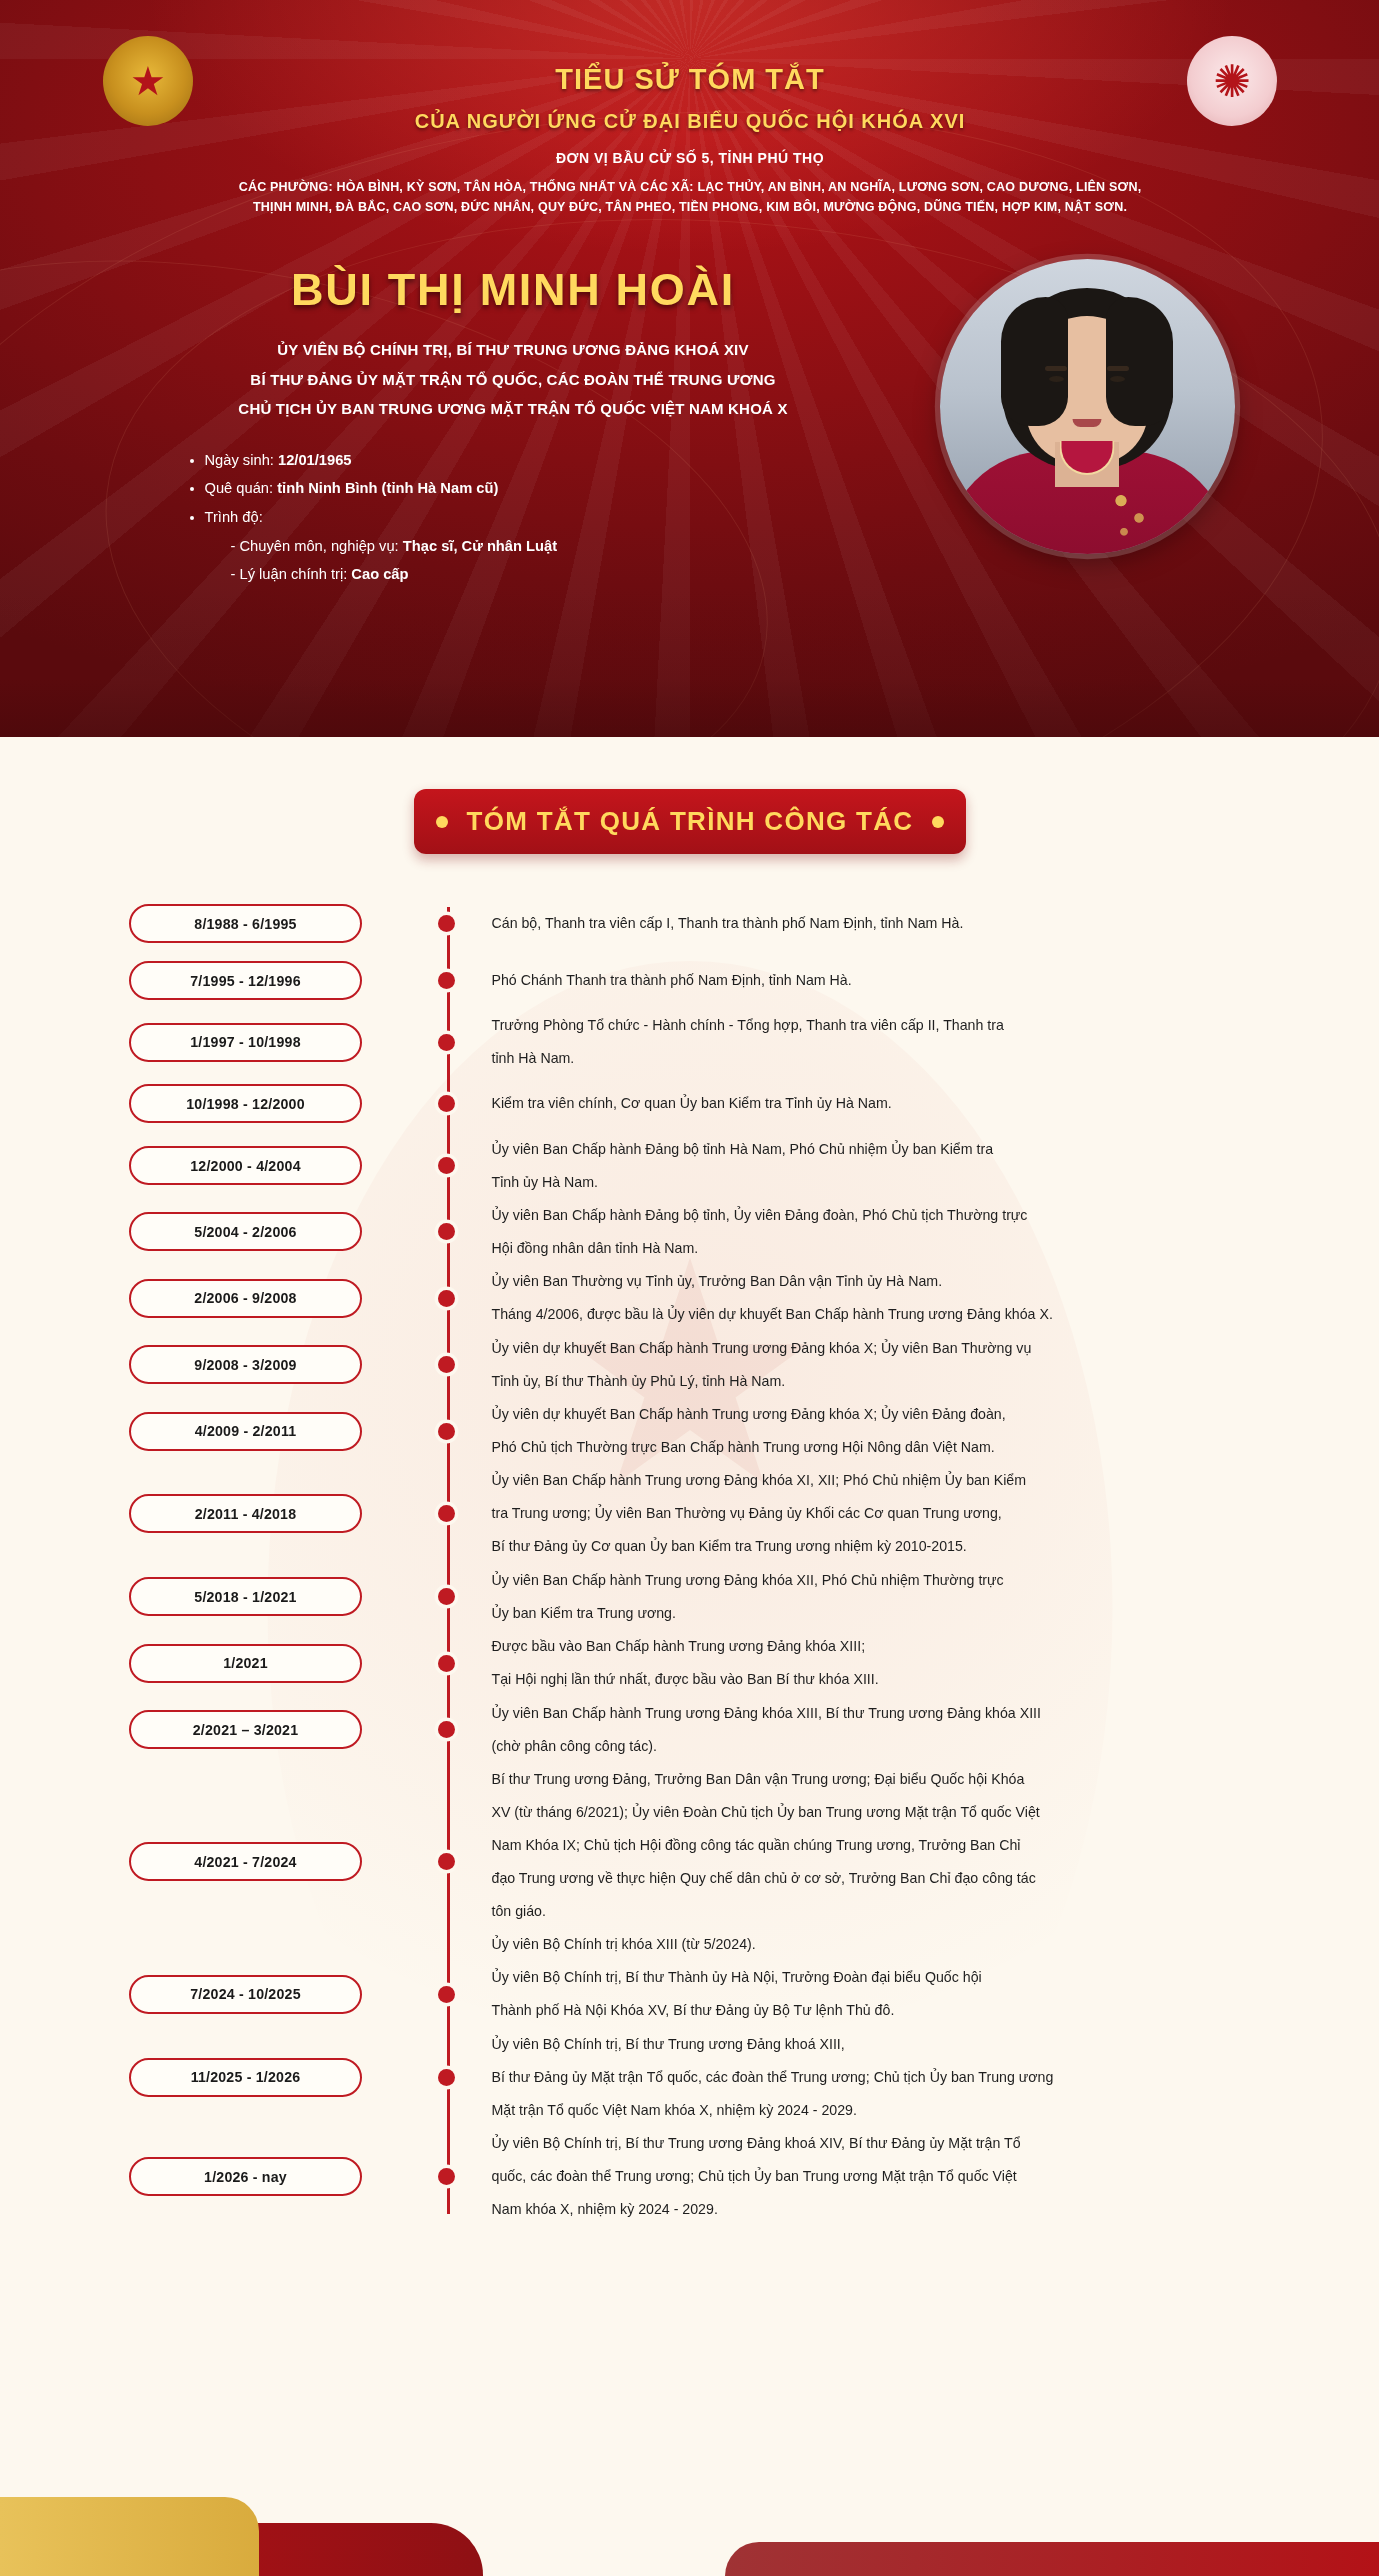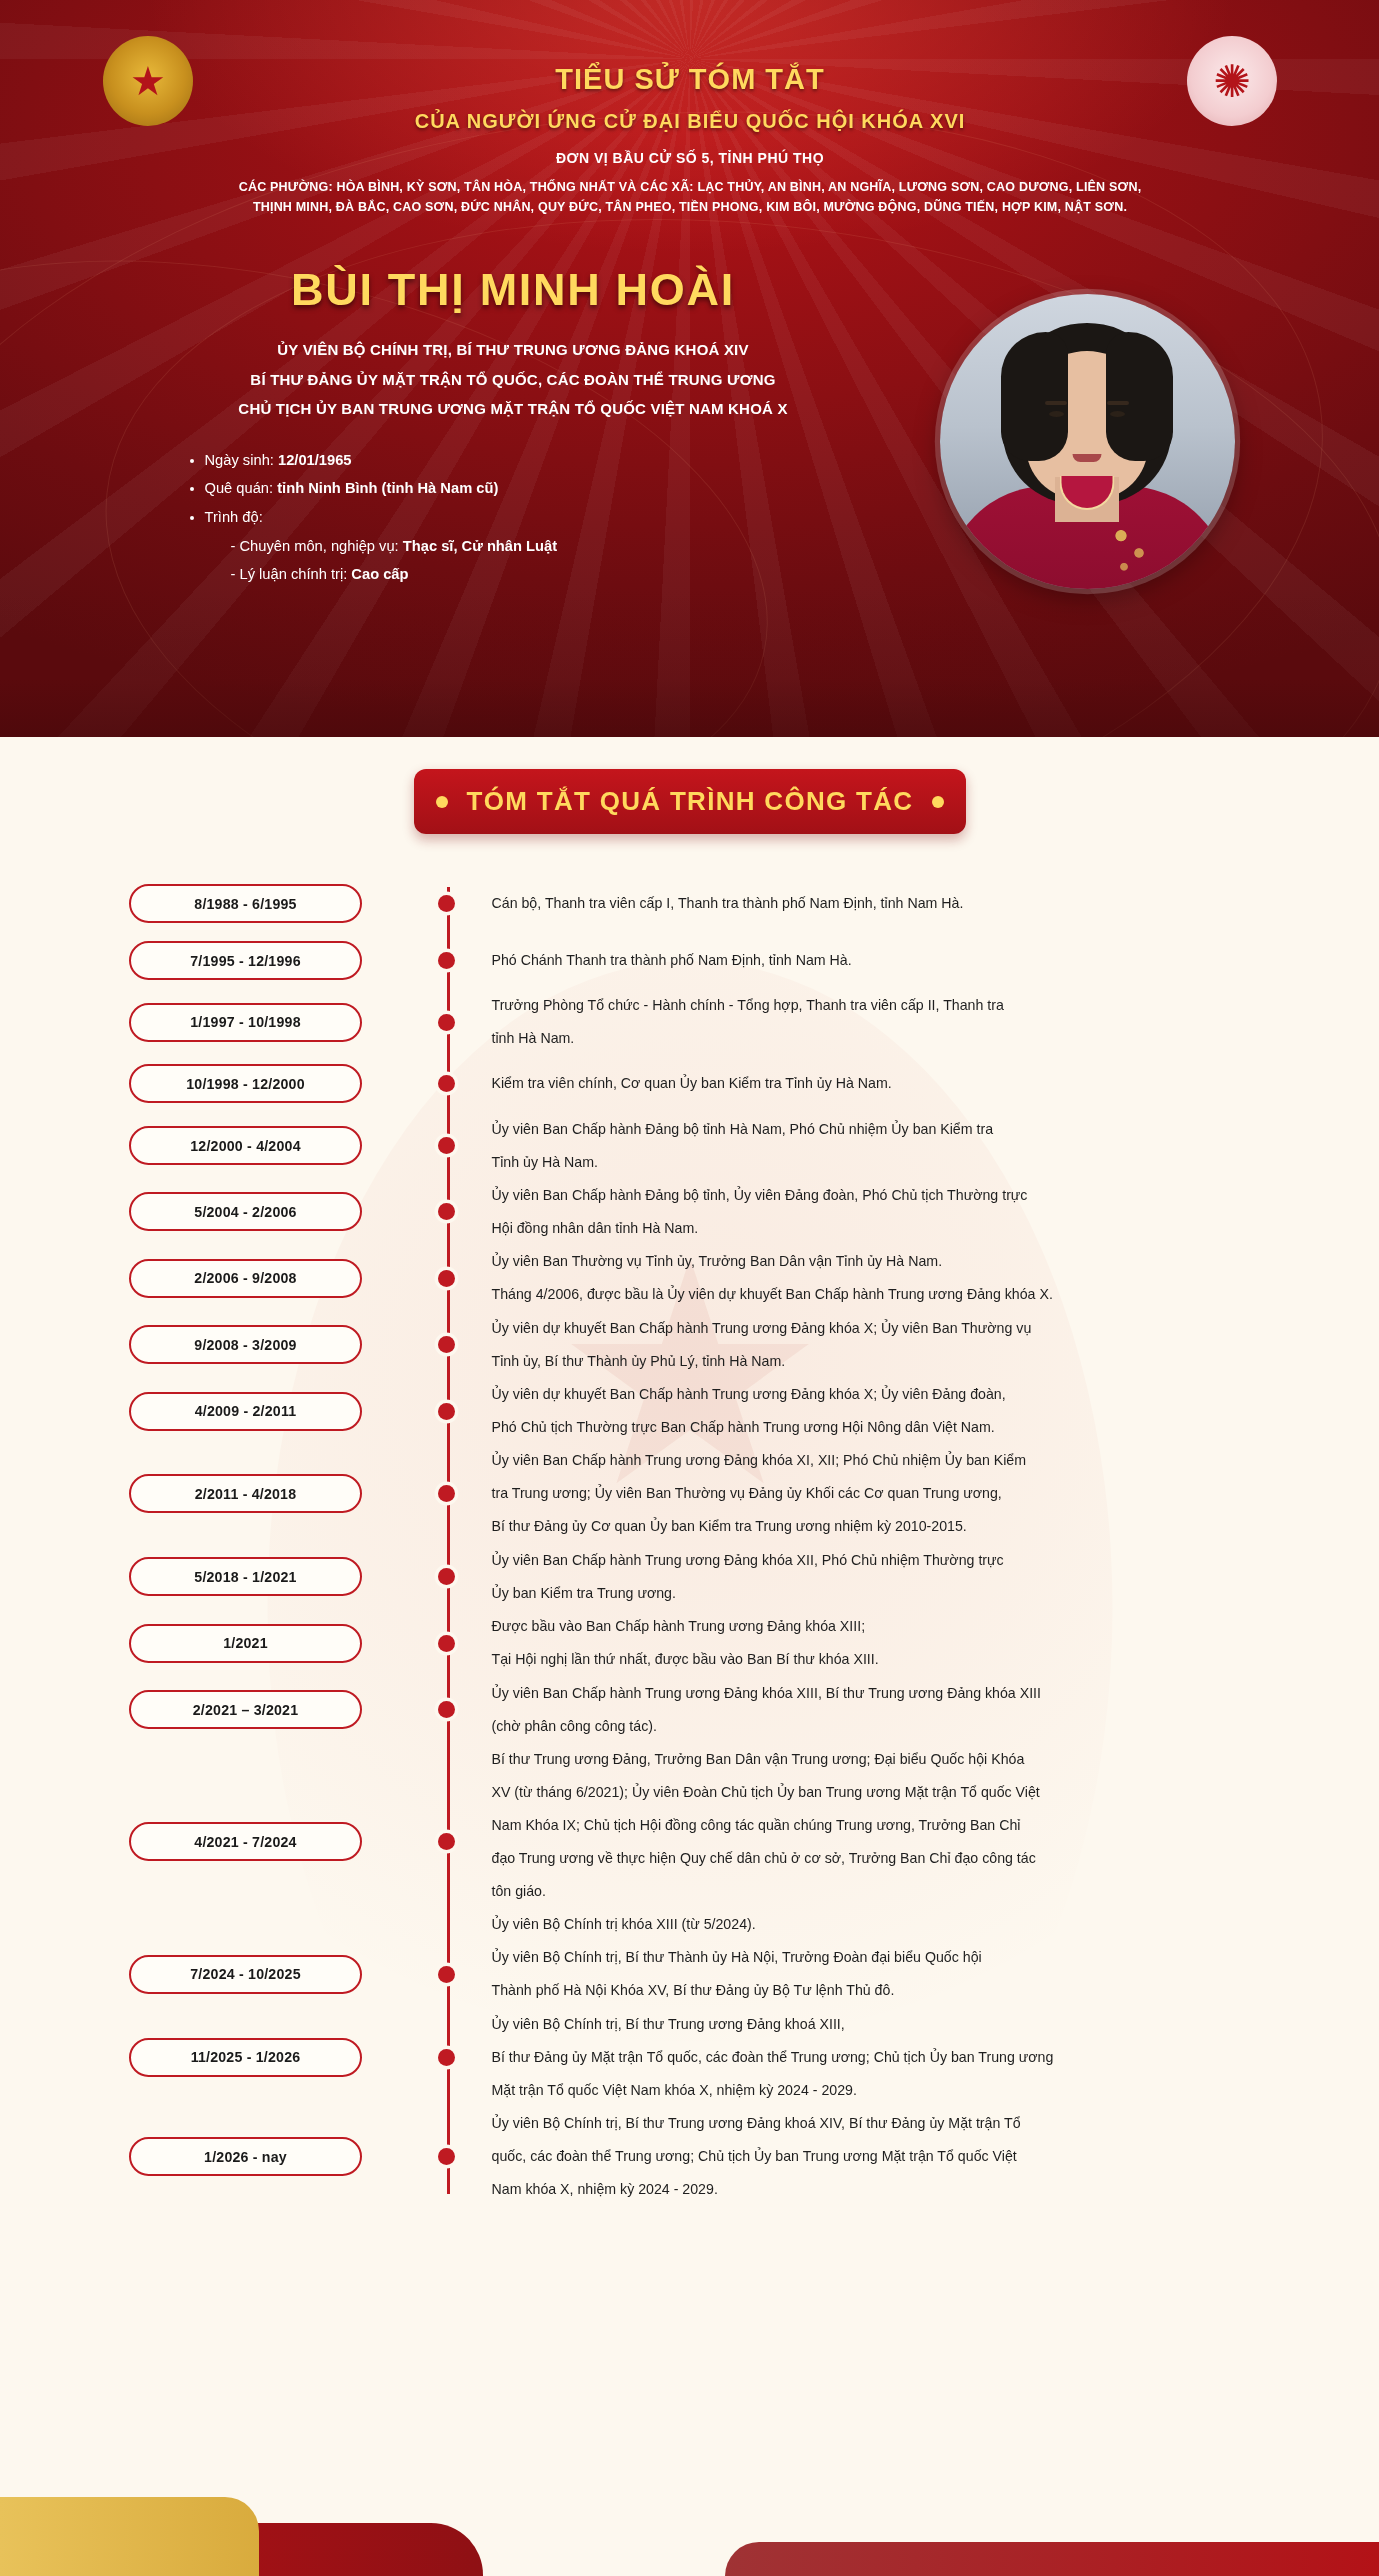--- a/index.html
+++ b/index.html
@@ -99,21 +99,21 @@
     line-height: 1.65;
     letter-spacing: 0.2px;
   }
 
   
   .profile {
     position: relative;
     z-index: 3;
     margin-top: 38px;
     display: flex;
-    align-items: flex-end;
+    align-items: flex-start;
     padding: 0 129px 0 103px;
   }
   .profile-left { flex: 1; padding-top: 8.6px; }
   .name {
     color: #ffd95e;
     font-size: 45px;
     font-weight: bold;
     letter-spacing: 1.7px;
     text-align: center;
     text-shadow: 0 2.6px 5.2px rgba(0,0,0,0.5);
@@ -223,21 +223,21 @@
     left: 50%; top: 483px; transform: translateX(-50%);
     font-size: 310px; color: rgba(190,60,45,0.07);
     line-height: 1;
     pointer-events: none;
   }
 
   .section-title-wrap {
     position: relative;
     z-index: 2;
     display: flex; justify-content: center;
-    padding-top: 32px;
+    padding-top: 52px;
   }
   .section-title {
     position: relative;
     background: linear-gradient(to bottom, #c4151c 0%, #a21016 100%);
     color: #ffd95e;
     font-size: 26px;
     font-weight: bold;
     letter-spacing: 1.3px;
     padding: 17px 53px;
     border-radius: 12px;

